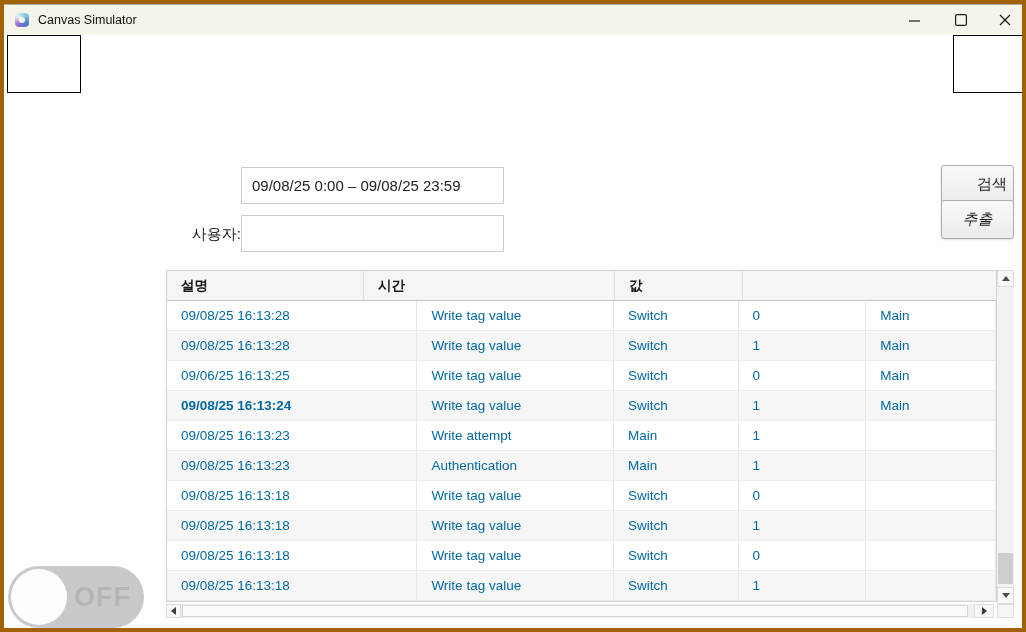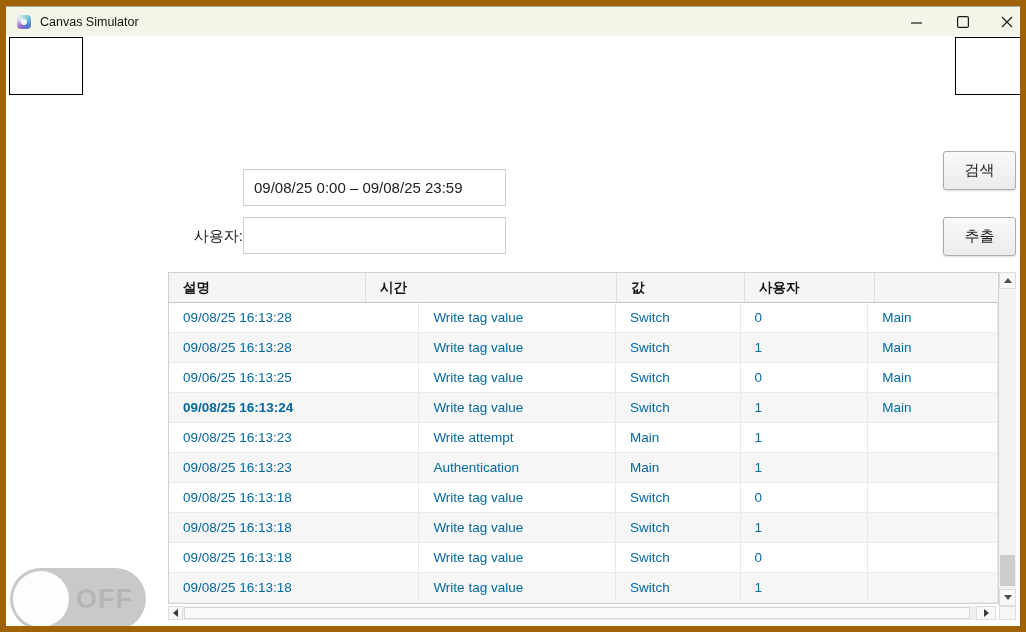--- a/index.html
+++ b/index.html
@@ -1,18 +1,18 @@
 <!DOCTYPE html>
 <html><head>
 <meta charset="utf-8">
 <style>
   html,body{margin:0;padding:0;background:#d8d8d8;}
   .window{
     position:relative;width:1026px;height:632px;background:#ffffff;
-    border:6px solid #a16207;box-sizing:border-box;overflow:hidden;
+    border:4px solid #a16207;box-sizing:border-box;overflow:hidden;
     font-family:"Liberation Sans","DejaVu Sans",sans-serif;color:#222;
   }
   
   .titlebar{position:absolute;left:0;top:0;width:100%;height:30px;
     background:#f4f5e8;border-top:1px solid #aaab9f;box-sizing:border-box;}
   .app-icon{position:absolute;left:11px;top:8px;width:14px;height:14px;border-radius:4px;
     background:conic-gradient(from 40deg,#79c8d8,#4a7bd0,#9a6bc8,#e8f0f4,#79c8d8);}
   .app-icon::after{content:"";position:absolute;left:4px;top:4px;width:6px;height:6px;border-radius:50%;background:#f6f7ee;}
   .title-text{position:absolute;left:34px;top:0;height:30px;line-height:30px;font-size:12.5px;color:#111;}
   .winbtn{position:absolute;top:0;width:46px;height:30px;display:flex;align-items:center;justify-content:center;}
@@ -24,21 +24,21 @@
   
   .form-label{position:absolute;width:130px;text-align:right;font-size:15px;color:#1c1c1c;}
   .lbl-datetime{left:100px;top:163px;height:37px;line-height:37px;}
   .lbl-user{left:107px;top:211px;height:37px;line-height:37px;}
   .tb{position:absolute;left:237px;width:263px;height:37px;border:1px solid #cdcdcd;
     box-sizing:border-box;font-family:inherit;font-size:15px;color:#222;padding:0 0 0 10px;outline:none;background:#fff;}
   .tb-datetime{top:163px;} .tb-user{top:211px;}
   .btn{position:absolute;left:937px;width:73px;height:39px;border:1px solid #acacac;border-radius:3px;
     background:linear-gradient(#f9f9f9,#ebebeb);font-family:inherit;font-size:15px;color:#1c1c1c;
     box-shadow:0 1px 2px rgba(0,0,0,.14);cursor:default;}
-  .btn-search{top:145px;} .btn-extract{top:211px;}
+  .btn-search{top:161px;text-align:right;} .btn-extract{top:196px;font-style:italic;}
   
   .table-wrap{position:absolute;left:162px;top:266px;width:848px;height:348px;}
   .grid{position:absolute;left:0;top:0;width:831px;border:1px solid #d2d2d2;box-sizing:border-box;background:#fff;}
   .thead{display:flex;height:30px;background:#f5f5f5;border-bottom:1px solid #c6c6c6;box-sizing:border-box;}
   .th{box-sizing:border-box;padding-left:14px;display:flex;align-items:center;
     font-size:13.5px;font-weight:bold;color:#161616;border-right:1px solid #dedede;}
   .tr{display:flex;height:30px;background:#fff;border-bottom:1px solid #ececec;box-sizing:border-box;}
   .tr.alt{background:#f6f6f6;}
   .td{box-sizing:border-box;padding-left:14px;display:flex;align-items:center;
     font-size:13.5px;color:#0369a1;border-right:1px solid #e8e8e8;overflow:hidden;white-space:nowrap;}
@@ -102,21 +102,20 @@
   <input class="tb tb-user" type="text" value="" style="">
   <button class="btn btn-search">검색</button>
   <button class="btn btn-extract">추출</button>
 
   <div class="table-wrap">
     <div class="grid">
       <div class="thead">
           <div class="th" style="width: 197px;">설명</div>
           <div class="th" style="width: 251px;">시간</div>
           <div class="th" style="width: 128px;">값</div>
-          <div class="th" style="width: 130px;">사용자</div>
         </div>
       <div class="tbody">
           <div class="tr">
             <div class="td" style="width: 251px;">09/08/25 16:13:28</div>
             <div class="td" style="width: 197px;">Write tag value</div>
             <div class="td" style="width: 125px;">Switch</div>
             <div class="td" style="width: 128px;">0</div>
             <div class="td" style="width: 130px;">Main</div>
           </div>
           <div class="tr alt">

